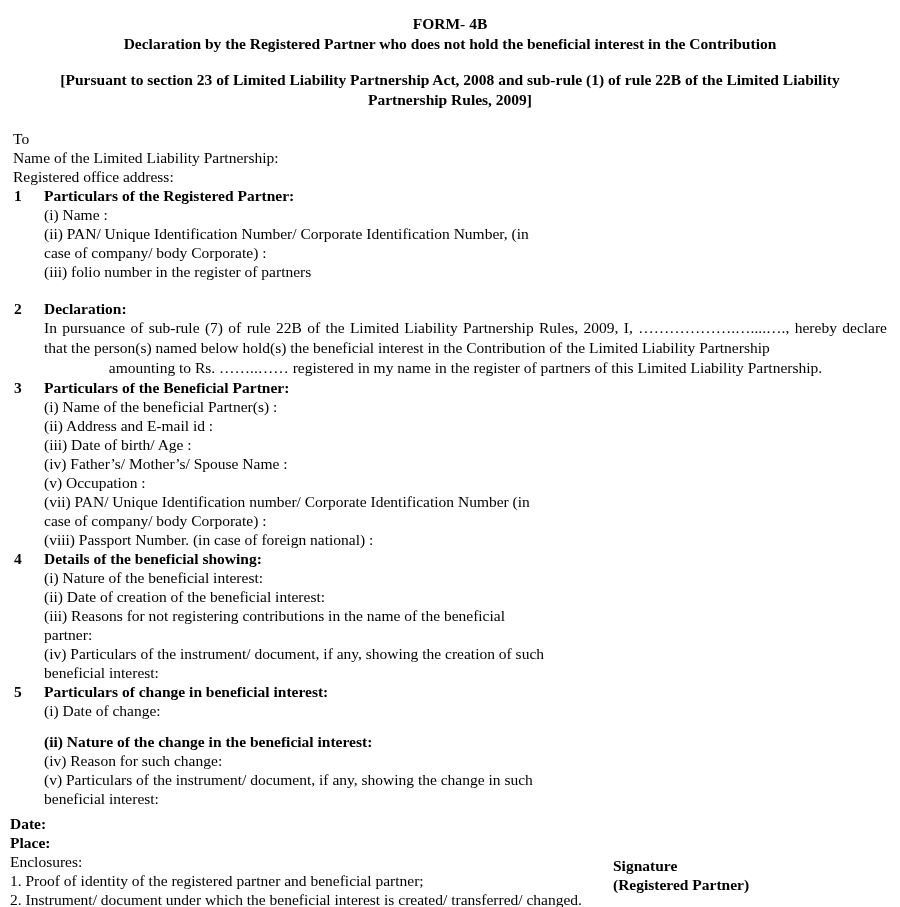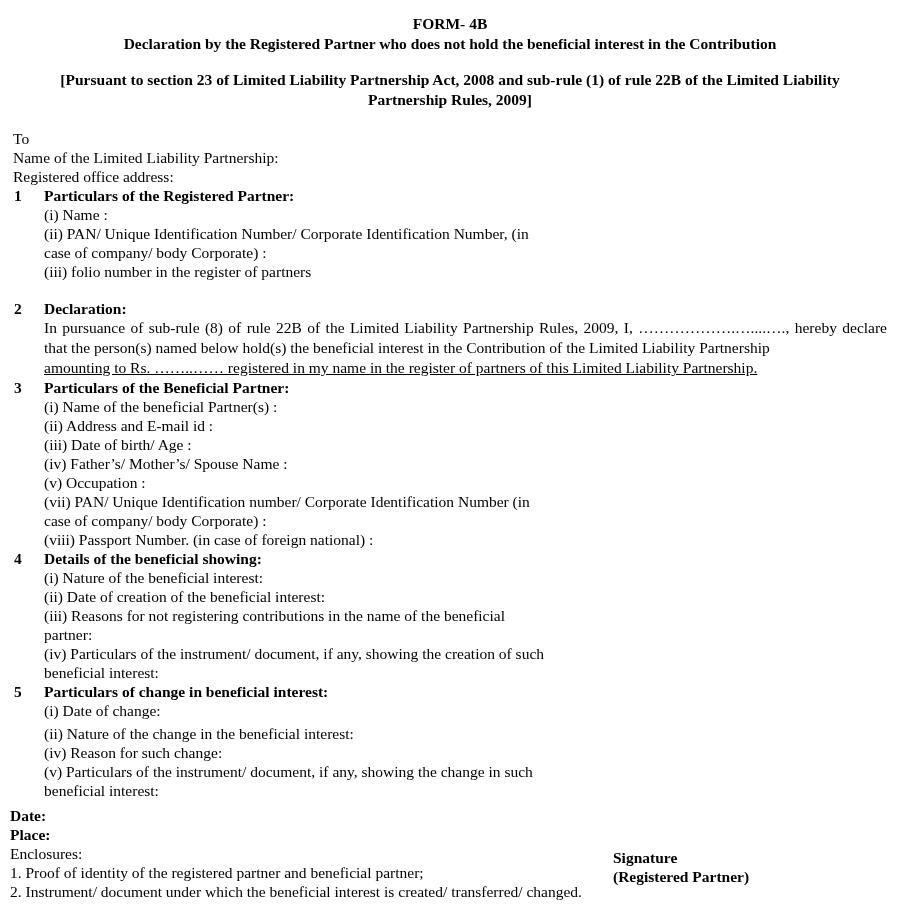--- a/index.html
+++ b/index.html
@@ -64,33 +64,33 @@
     font-weight: bold;
   }
   .sec-head {
     font-weight: bold;
     line-height: 19px;
   }
   .sec-item {
     line-height: 19px;
   }
   .sec-item.gap-before {
-    margin-top: 4px;
+    margin-top: 12px;
+    font-weight: bold;
   }
 
   
   .decl-para {
     text-align: justify;
     text-justify: inter-word;
     width: 843px;
     line-height: 20px;
   }
   .decl-para .lastline {
-    text-align: left;
-    text-decoration: underline;
+    text-align: center;
   }
 
   .spacer-sec {
     height: 18px;
   }
 
   
   .footer {
     margin-top: 6px;
     padding-left: 10px;
@@ -143,21 +143,21 @@
     <div class="sec-item">case of company/ body Corporate) :</div>
     <div class="sec-item">(iii) folio number in the register of partners</div>
   </div>
 
   <div class="spacer-sec"></div>
 
   <div class="section">
     <span class="sec-num">2</span>
     <div class="sec-head">Declaration:</div>
     <div class="decl-para">
-      <span>In pursuance of sub-rule (8) of rule 22B of the Limited Liability Partnership Rules, 2009, I, ……………….…....…., hereby declare that the person(s) named below hold(s) the beneficial interest in the Contribution of the Limited Liability Partnership</span>
+      <span>In pursuance of sub-rule (7) of rule 22B of the Limited Liability Partnership Rules, 2009, I, ……………….…....…., hereby declare that the person(s) named below hold(s) the beneficial interest in the Contribution of the Limited Liability Partnership</span>
       <div class="lastline">amounting to Rs. ……..…… registered in my name in the register of partners of this Limited Liability Partnership.</div>
     </div>
   </div>
 
   <div class="section">
     <span class="sec-num">3</span>
     <div class="sec-head">Particulars of the Beneficial Partner:</div>
     <div class="sec-item">(i) Name of the beneficial Partner(s) :</div>
     <div class="sec-item">(ii) Address and E-mail id :</div>
     <div class="sec-item">(iii) Date of birth/ Age :</div>

